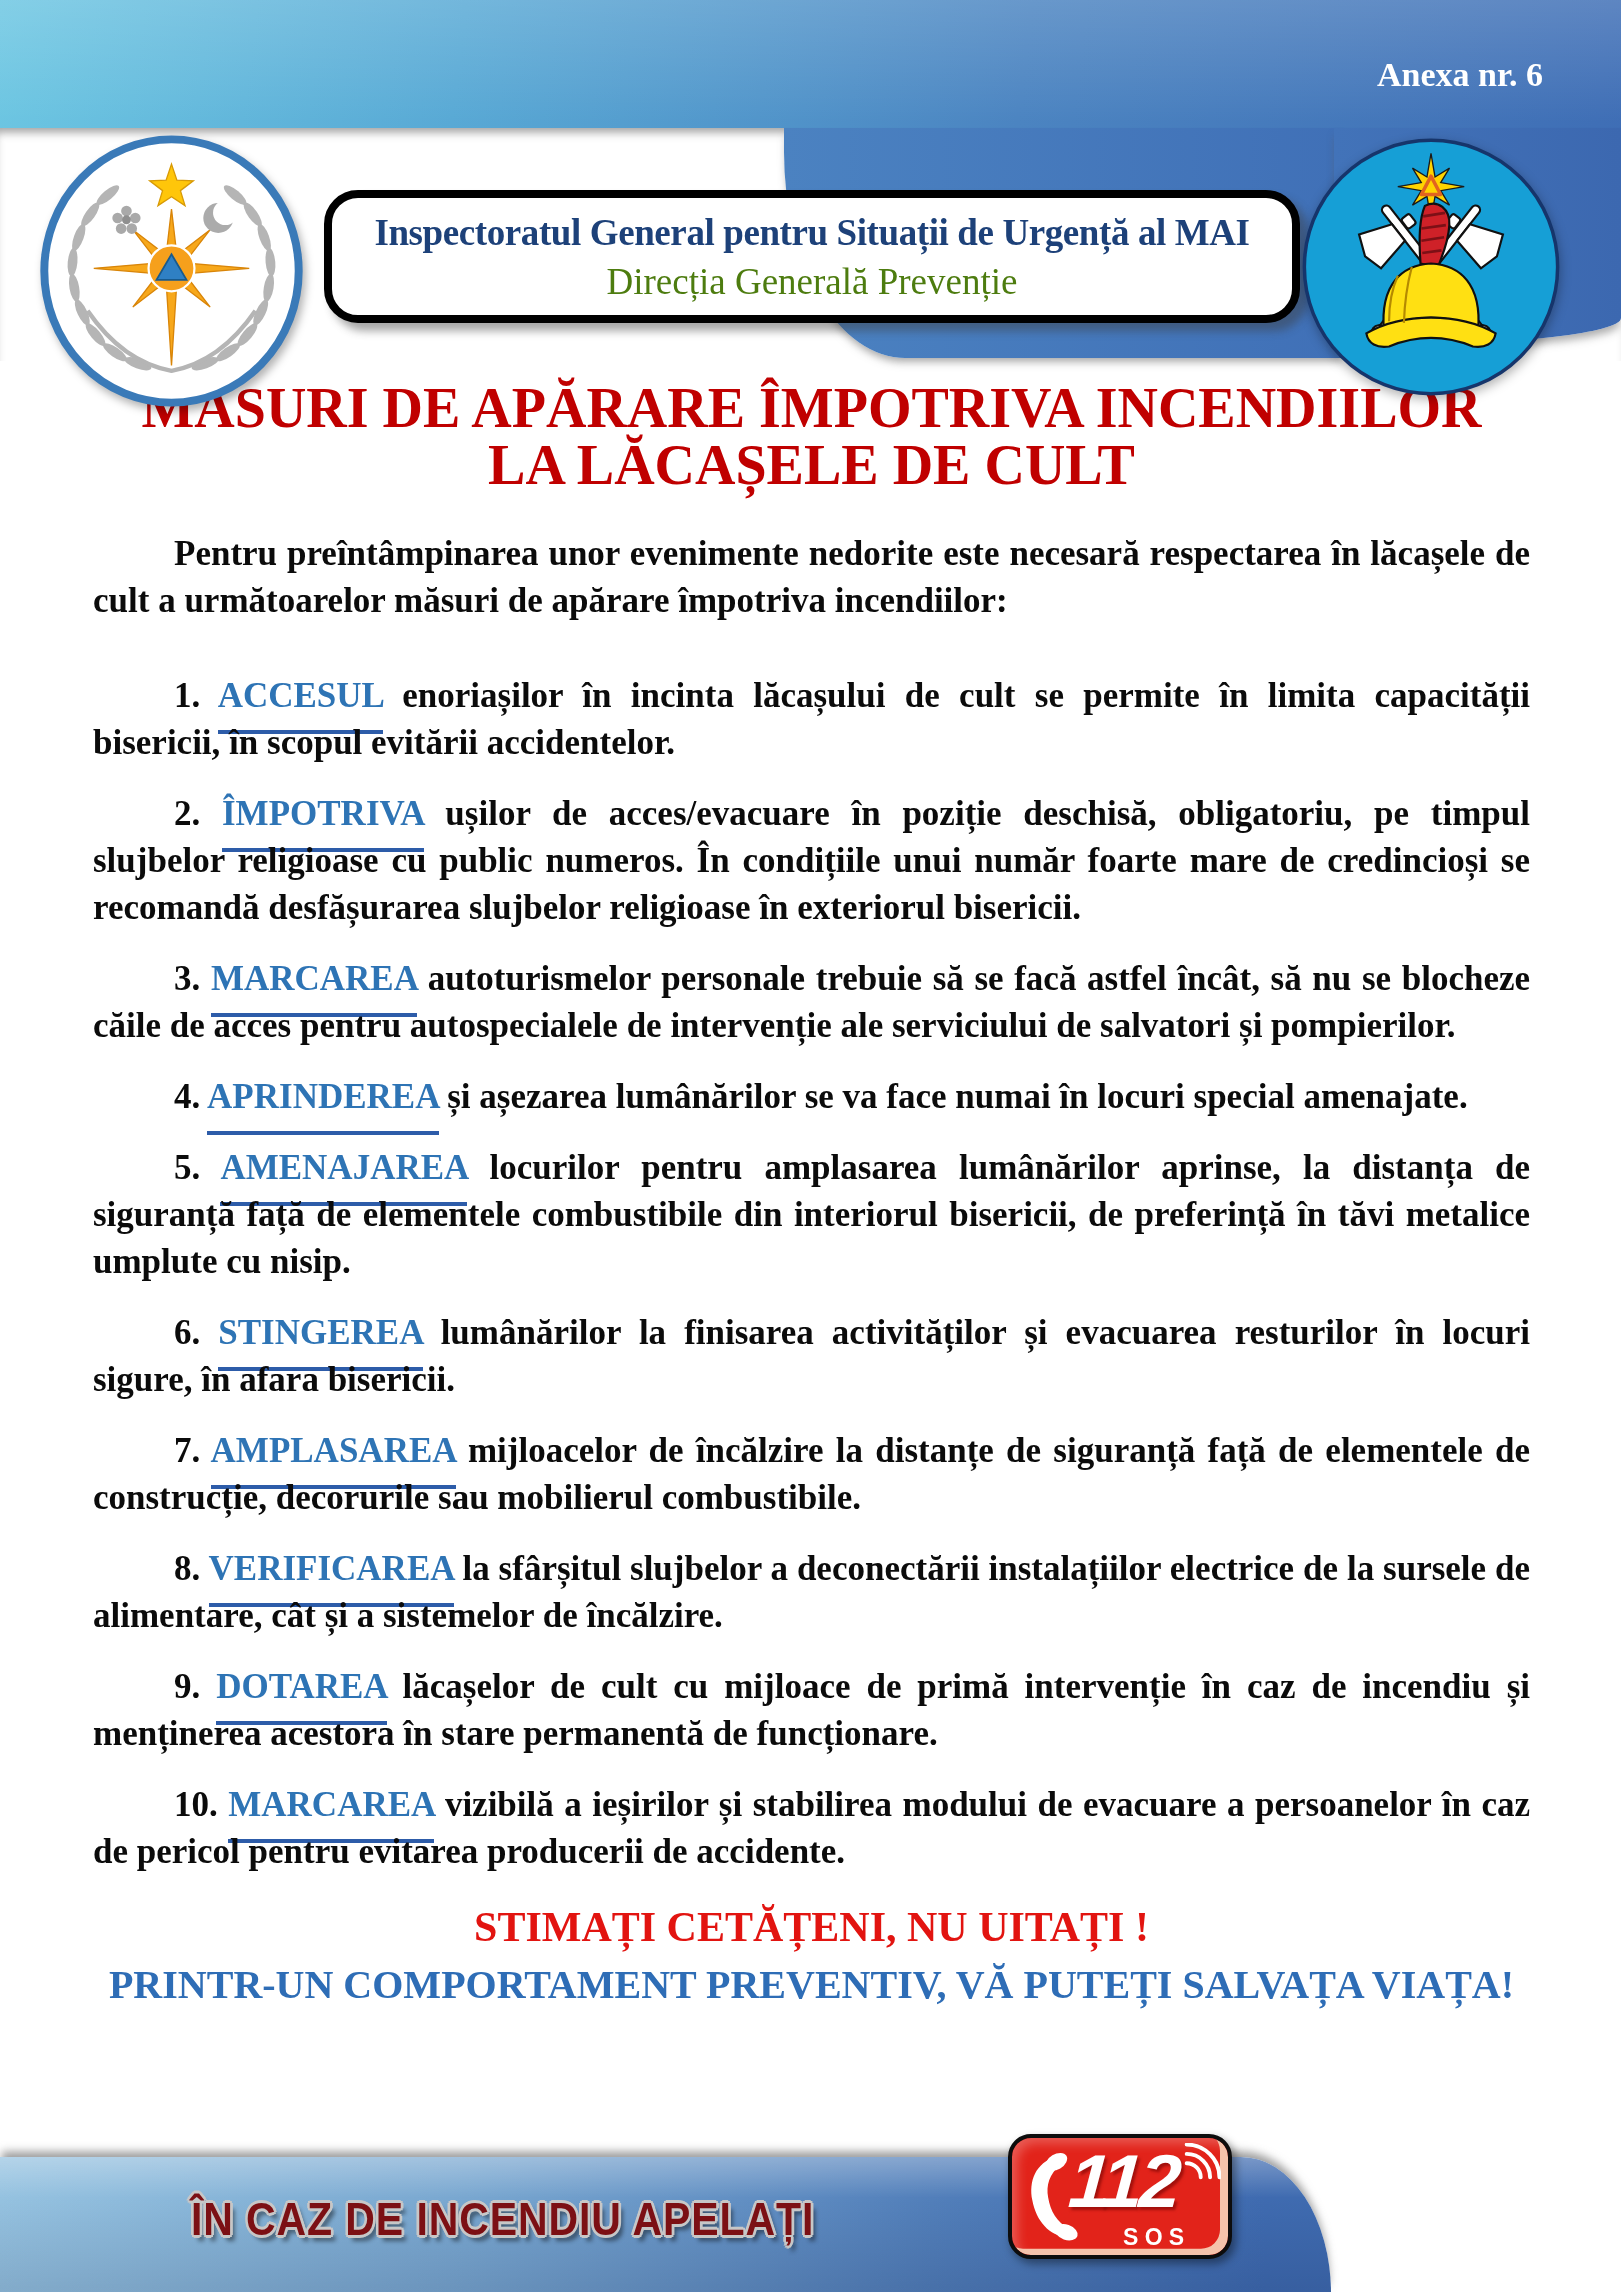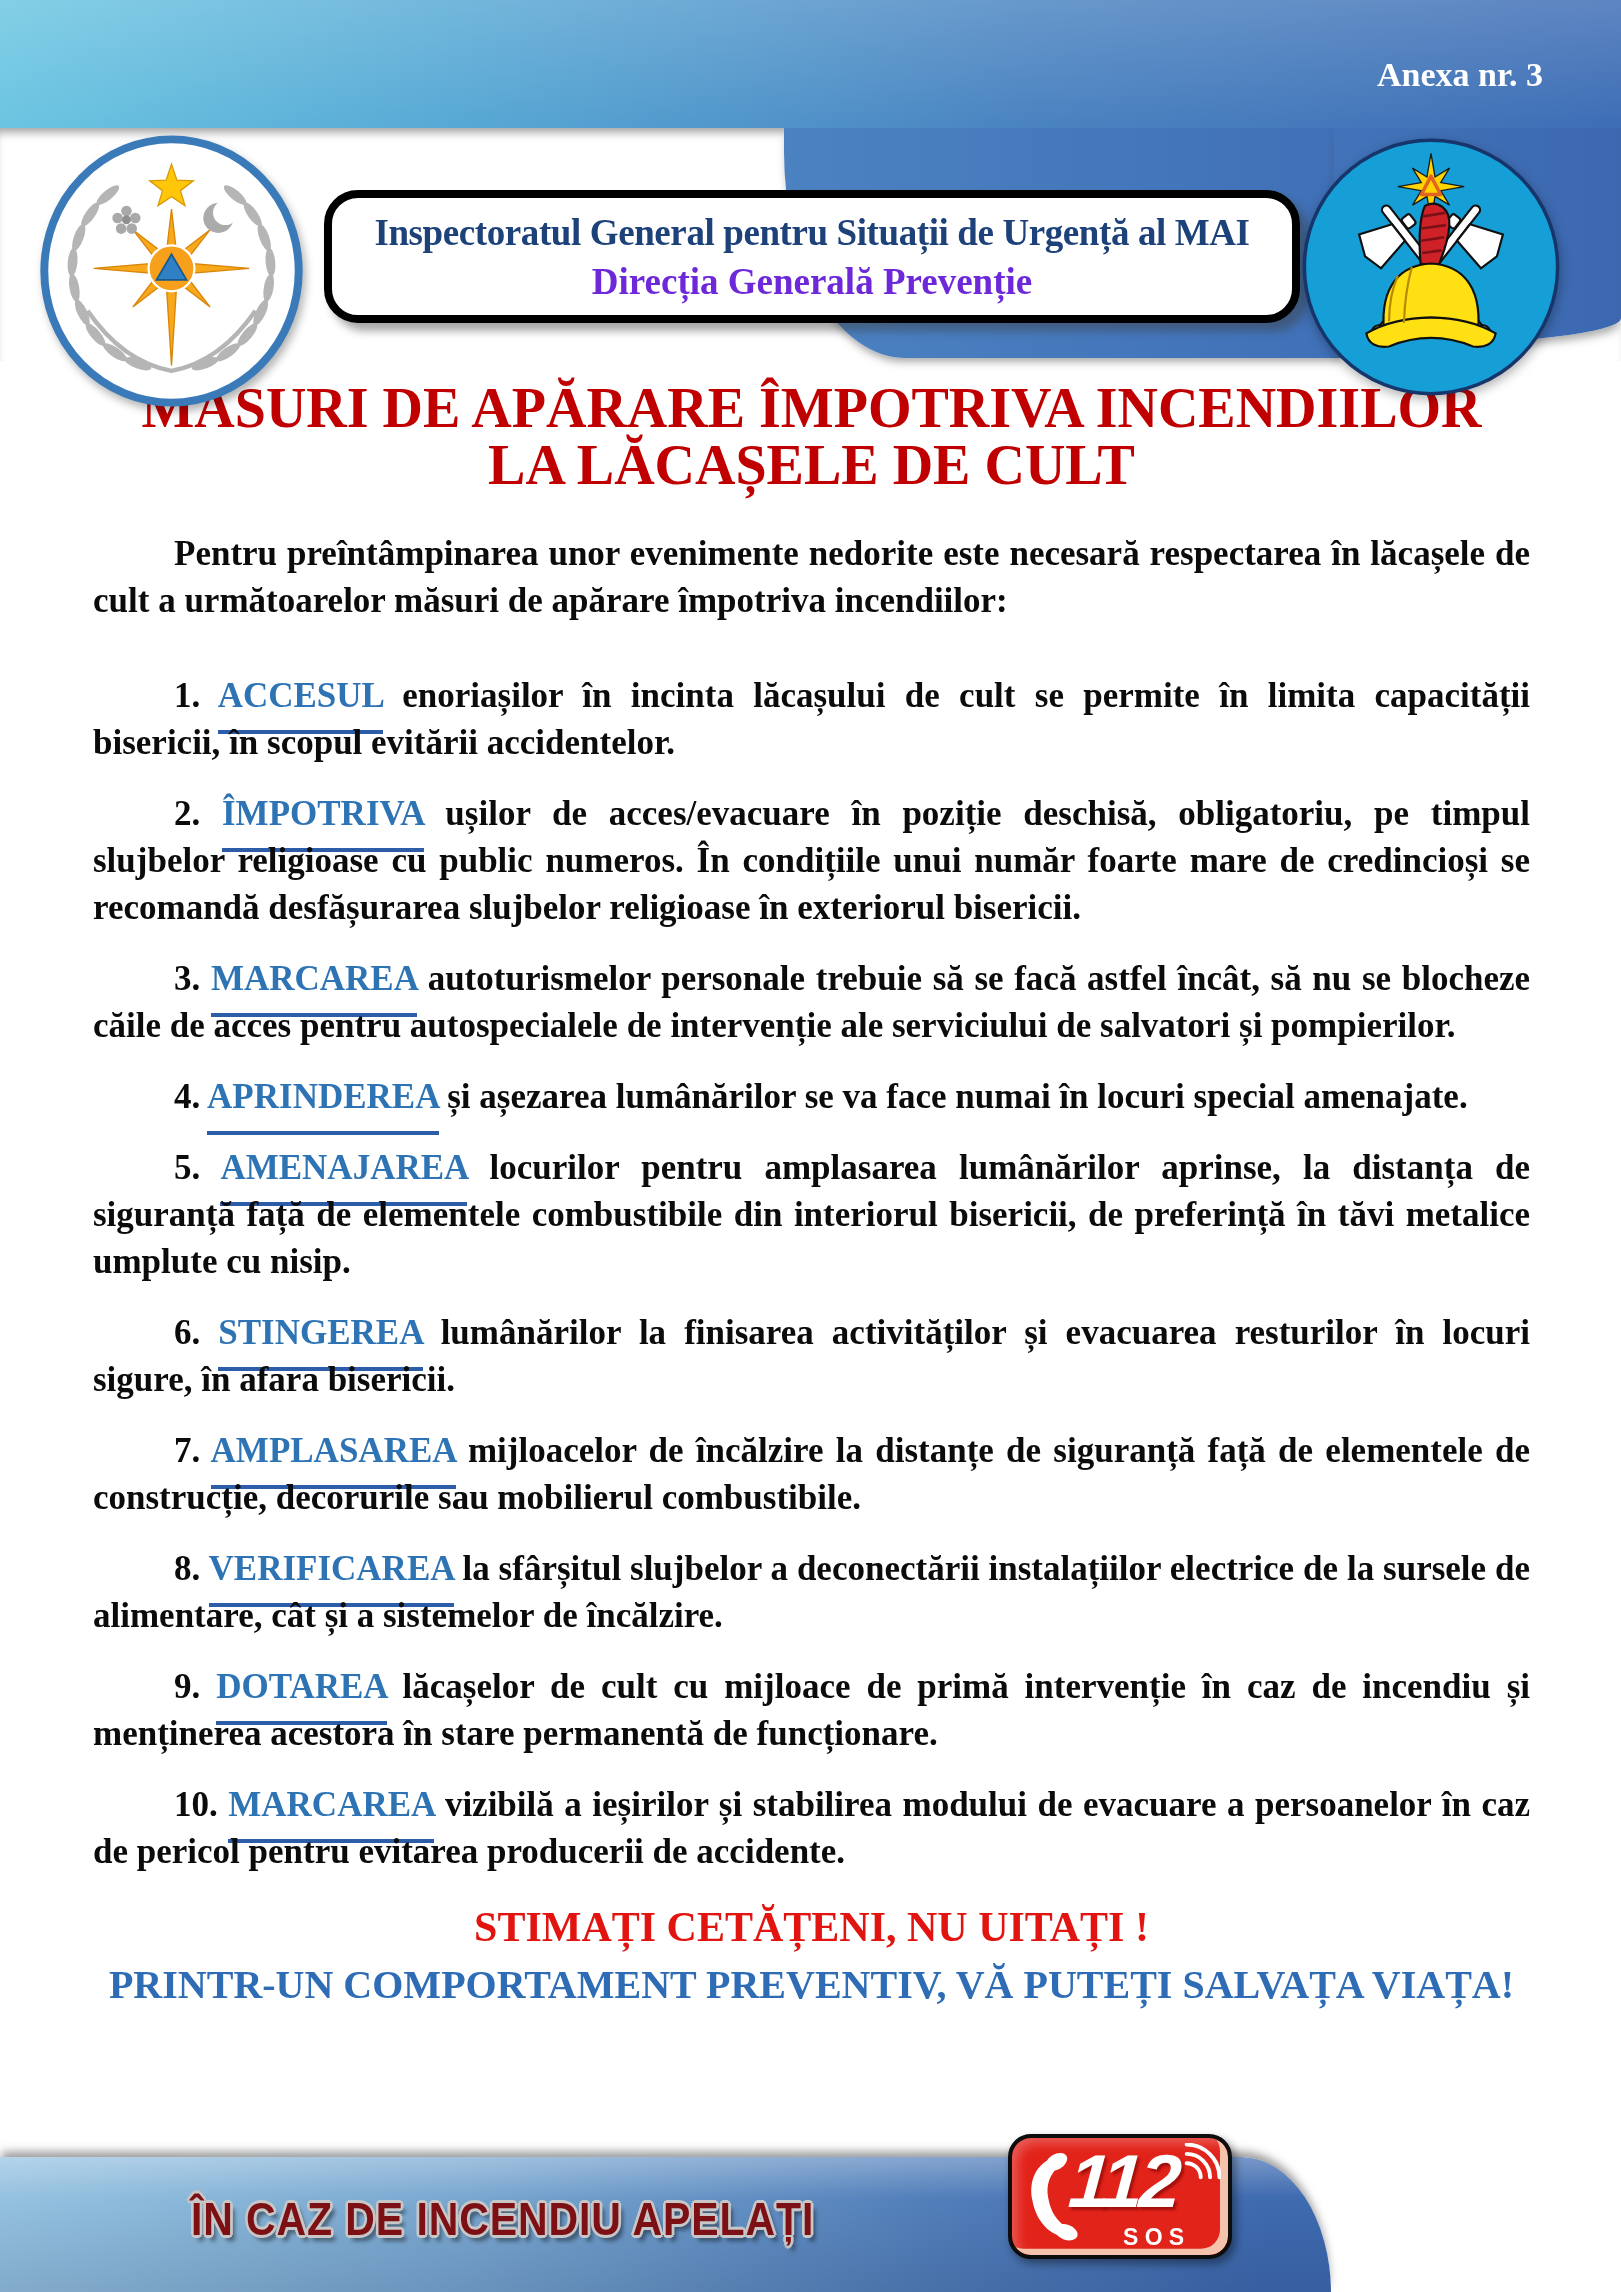--- a/index.html
+++ b/index.html
@@ -23,21 +23,21 @@
     box-shadow:0 6.3px 8px -2.7px rgba(90,90,90,.5);}
 
   .annex{position:absolute;top:56px;right:79px;color:#ffffff;font-weight:bold;font-size:34px;z-index:12;}
 
   
   .org-box{position:absolute;left:324px;top:190px;width:976px;height:133px;box-sizing:border-box;
     background:#ffffff;border:8px solid #000000;border-radius:34px;z-index:10;
     box-shadow:7.2px 8px 9px rgba(60,60,60,.45);
     display:flex;flex-direction:column;justify-content:center;align-items:center;}
   .org-box .l1{color:#1d4179;font-weight:bold;font-size:37px;line-height:50px;letter-spacing:-0.4px;white-space:nowrap;}
-  .org-box .l2{color:#6d28d9;font-weight:bold;font-size:37px;line-height:47px;white-space:nowrap;}
+  .org-box .l2{color:#4d7c0f;font-weight:normal;font-size:37px;line-height:47px;white-space:nowrap;}
 
   
   .emblem-left{position:absolute;left:39px;top:134px;z-index:11;filter:drop-shadow(3.6px 5.4px 4.5px rgba(0,0,0,.30));}
   .emblem-right{position:absolute;left:1300px;top:136px;z-index:11;filter:drop-shadow(1.8px 4.5px 5.4px rgba(0,0,0,.30));}
 
   
   .doc{position:absolute;left:93px;top:380px;width:1437px;z-index:6;color:#0b0b0b;
        font-size:35px;line-height:47px;font-weight:bold;}
   .doc-title{text-align:center;color:#c00000;font-size:56px;line-height:57px;margin:0 0 36px 0;}
   .doc p{margin:0 0 24px 0;text-align:justify;text-indent:81px;}
@@ -74,21 +74,21 @@
 </head>
 <body>
 
 <div class="page">
 
   <div class="band-top"></div>
   <div class="white-panel"></div>
   <div class="banner-tab"></div>
   <div class="banner-right"></div>
 
-  <div class="annex">Anexa nr. 3</div>
+  <div class="annex">Anexa nr. 6</div>
 
   <svg class="emblem-left" width="265" height="274" viewBox="0 0 300 310">
     <defs>
         <ellipse id="lf" rx="16" ry="5.5"></ellipse>
       </defs>
     <ellipse cx="150" cy="155" rx="144" ry="149" fill="#ffffff" stroke="#3a7ab8" stroke-width="9"></ellipse>
     <g fill="#b5b5b5">
       <use href="#lf" transform="translate(112 260) rotate(200)"></use>
       <use href="#lf" transform="translate(86 247) rotate(215)"></use>
       <use href="#lf" transform="translate(64 227) rotate(230)"></use>

